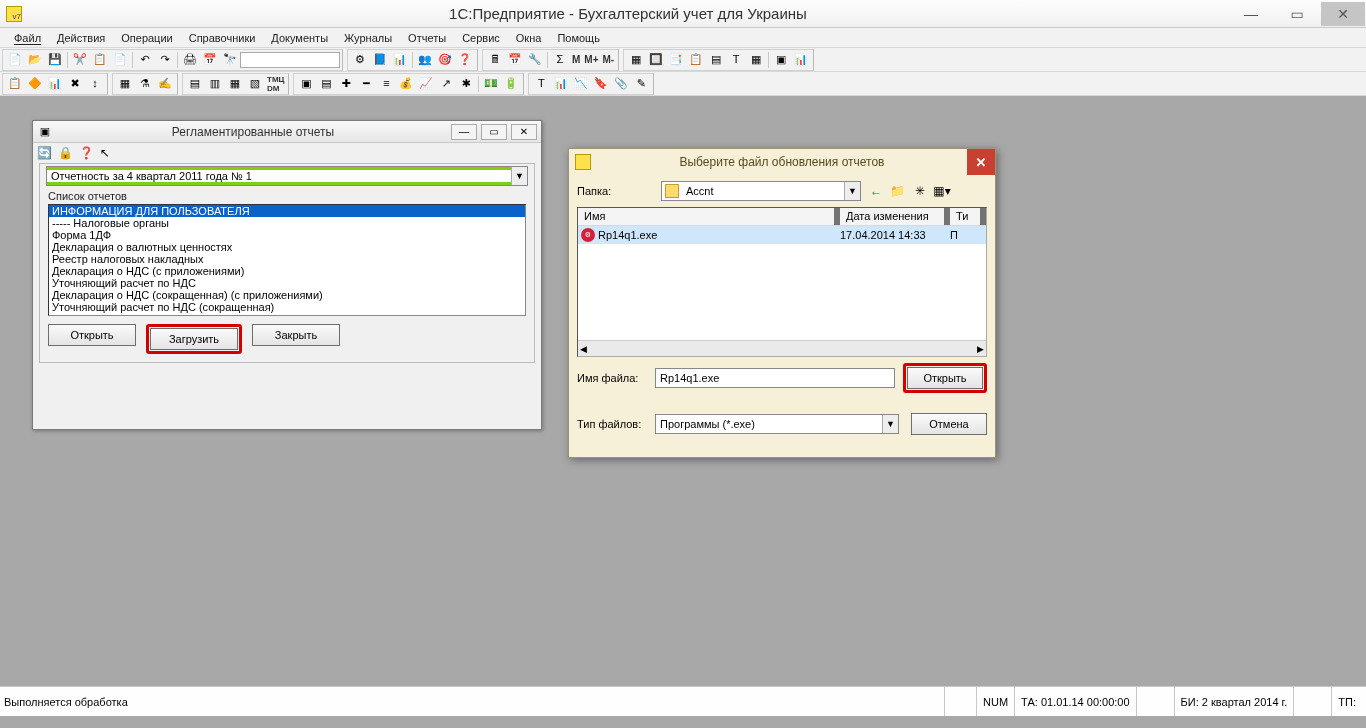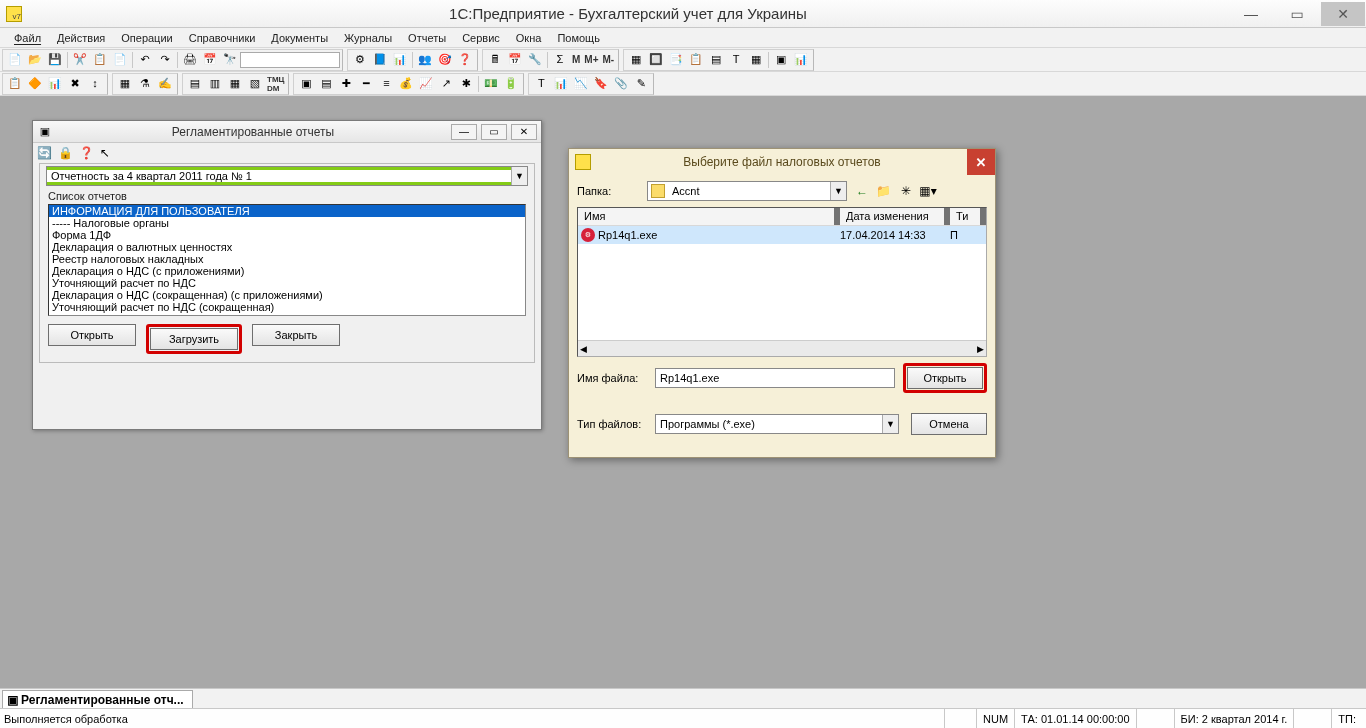--- a/index.html
+++ b/index.html
@@ -121,21 +121,21 @@
 .fd-title {
   height: 26px; background: #f6f0d8;
   display: flex; align-items: center;
   font-size: 12px; color: #5a4a1c;
 }
 .fd-title .fd-icon { margin: 0 6px; width:16px;height:16px;background:#ffe14a;border:1px solid #b59d00;}
 .fd-title .fd-text { flex: 1; text-align: center; }
 .fd-title .fd-close { width: 28px; height: 26px; background: #c84031; color: #fff; display:flex;align-items:center;justify-content:center;font-size:13px;font-weight:bold;}
 .fd-body { padding: 6px 8px; }
 .fd-row { display: flex; align-items: center; margin-bottom: 6px; font-size: 11px;}
-.fd-row label { width: 70px; }
+.fd-row label { width: 84px; }
 .fd-combo {
   flex: 1; height: 20px; border: 1px solid #888; background: #fff;
   display: flex; align-items: center; font-size: 11px;
 }
 .fd-combo .folder-ico { width:14px; height:14px; background:#fbdc6a; border:1px solid #c2a030; margin:0 3px;}
 .fd-combo span.text { flex:1; padding: 0 4px; }
 .fd-combo .arrow { width: 16px; background: #eee; border-left: 1px solid #aaa; display:flex;align-items:center;justify-content:center;font-size:9px;height:18px;}
 .fd-nav-icons { display:flex; gap:4px; margin-left:6px;}
 .fd-nav-icons span { width:18px;height:18px;display:flex;align-items:center;justify-content:center;font-size:12px;}
 .fd-list {
@@ -158,21 +158,21 @@
 .fd-btn { width:76px; height:22px; border:1px solid #6e6e6e; background:linear-gradient(#fafafa,#e4e4e4); font-size:11px; font-family:inherit;}
 .taskbar-tabs {
   position: absolute; bottom: 18px; left: 0; right: 0; height: 22px;
   background: #f2f2f2; border-top: 1px solid #c8c8c8; display:flex; align-items:center;
 }
 .taskbar-tabs .tab {
   height: 20px; border: 1px solid #aaa; background:#fff; display:flex; align-items:center;
   padding: 0 8px 0 2px; font-size: 12px; margin: 0 2px; font-weight: bold;
 }
 .status-bar {
-  position: absolute; bottom: 0; left: 0; right: 0; height: 20px;
+  position: absolute; bottom: 12px; left: 0; right: 0; height: 30px;
   background: #fefefe; border-top: 1px solid #c8c8c8;
   display: flex; align-items: center; font-size: 11px; padding: 0 4px;
 }
 .status-bar .cell { border-left: 1px solid #c8c8c8; padding: 0 6px; height: 100%; display:flex;align-items:center;}
 .status-bar .flex { flex:1; }
 </style>
 </head>
 <body>
 
 <div class="title-bar">
@@ -334,21 +334,21 @@
           <button class="btn">Загрузить</button>
         </span>
         <button class="btn">Закрыть</button>
       </div>
     </div>
   </div>
 
   <div class="file-dialog" style="left:568px; top:48px; width:428px; height:310px;">
     <div class="fd-title">
       <div class="fd-icon"></div>
-      <div class="fd-text">Выберите файл налоговых отчетов</div>
+      <div class="fd-text">Выберите файл обновления отчетов</div>
       <div class="fd-close">✕</div>
     </div>
     <div class="fd-body">
       <div class="fd-row">
         <label>Папка:</label>
         <div class="fd-combo" style="width:200px;flex:none;">
           <span class="folder-ico"></span>
           <span class="text">Accnt</span>
           <span class="arrow">▼</span>
         </div>

